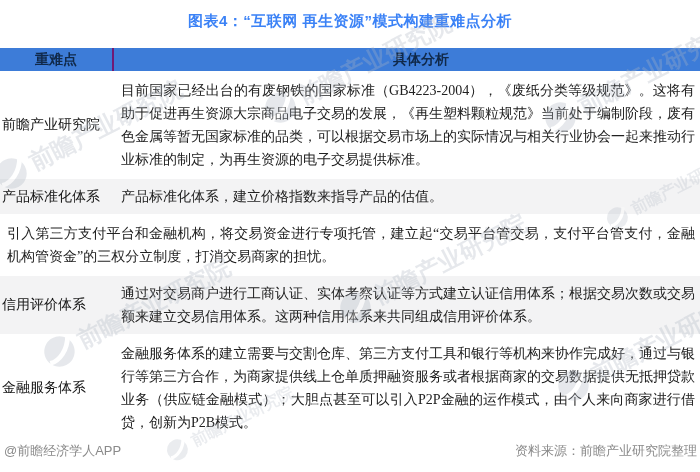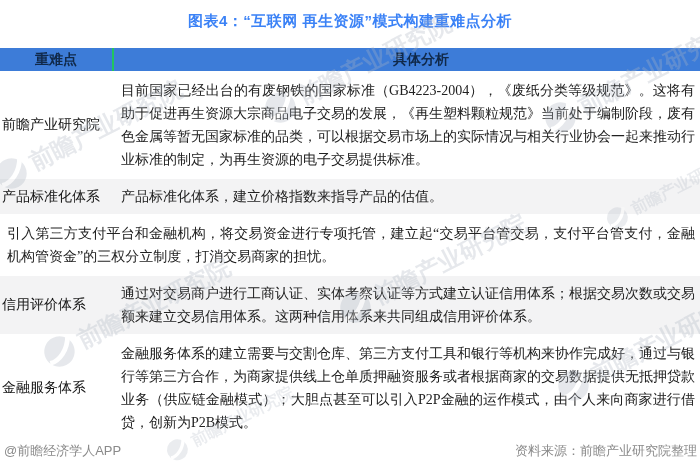--- a/index.html
+++ b/index.html
@@ -15,21 +15,21 @@
     font-family:"Liberation Sans", sans-serif;
   }
   .tbl { position:absolute; top:48px; left:0; width:700px; z-index:2; }
   .thead {
     display:flex; background:#3D7CD8; height:23px;
     font-family:"Liberation Sans", sans-serif;
     font-weight:bold; font-size:14px; color:#10294A;
   }
   .th1 {
     width:114px; display:flex; align-items:center; justify-content:center;
-    border-right:2px solid #22c55e;
+    border-right:2px solid #701a75;
   }
   .th2 { flex:1; display:flex; align-items:center; justify-content:center;padding-left:28px; }
   .trow { display:flex; margin-top:2px; background:#ffffff; }
   .trow:nth-of-type(odd) { background:#F3F3F4; } 
   .tbody .trow:nth-child(even) { background:#ffffff; }
   .tbody .trow:nth-child(odd)  { background:#F3F3F4; }
   .tbody .trow:first-child     { background:#ffffff; }
   .tbody .trow:nth-child(2)    { background:#F3F3F4; }
   .tbody .trow:nth-child(3)    { background:#ffffff; }
   .tbody .trow:nth-child(4)    { background:#F3F3F4; }

